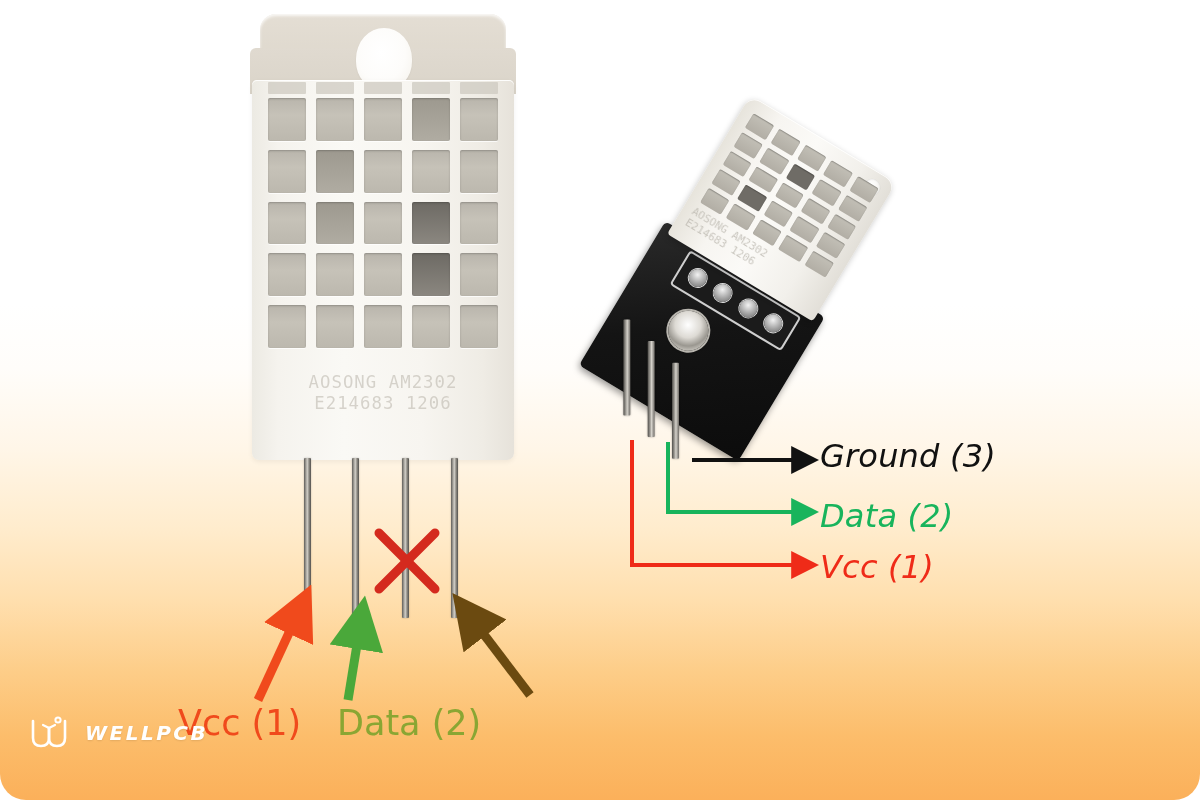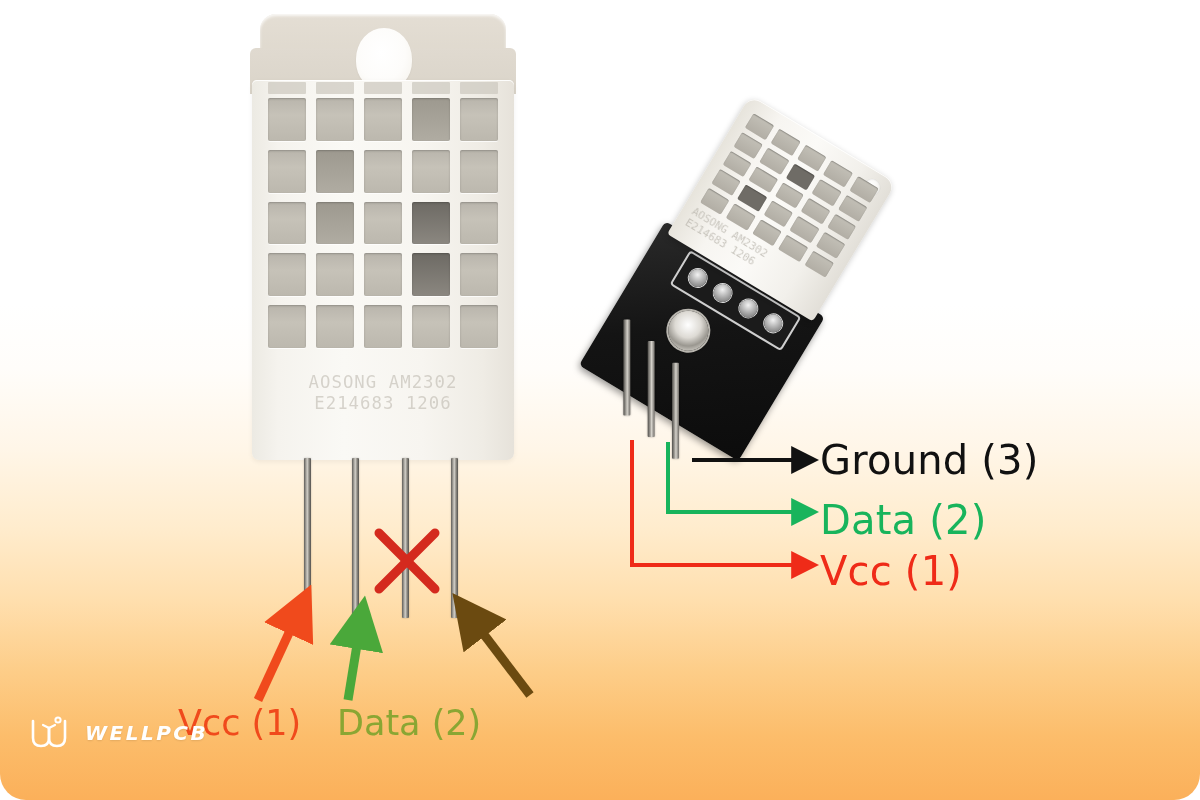--- a/index.html
+++ b/index.html
@@ -151,21 +151,21 @@
     opacity:.7;filter:blur(.4px);
   }
   .mod-text span{display:block;}
 
   
   #callouts-right{position:absolute;left:0;top:0;width:1200px;height:800px;pointer-events:none;}
   .lbl{
     position:absolute;white-space:nowrap;
     font-family:"DejaVu Sans",sans-serif;font-weight:400;
   }
-  .lbl-right{font-size:40px;letter-spacing:.2px;}
+  .lbl-right{font-size:32px;letter-spacing:.2px;font-style:italic;}
   .lbl-ground{left:820px;top:437px;color:#111111;}
   .lbl-data  {left:820px;top:497px;color:#18b45c;}
   .lbl-vcc   {left:820px;top:548px;color:#ef2b18;}
 
   .lbl-bottom{font-size:35px;font-weight:400;}
   .lbl-b-vcc {left:178px;top:703px;color:#f04a1c;}
   .lbl-b-data{left:337px;top:703px;color:#8aa633;}
   .lbl-b-gnd {left:533px;top:703px;color:#7d5414;}
 
   

